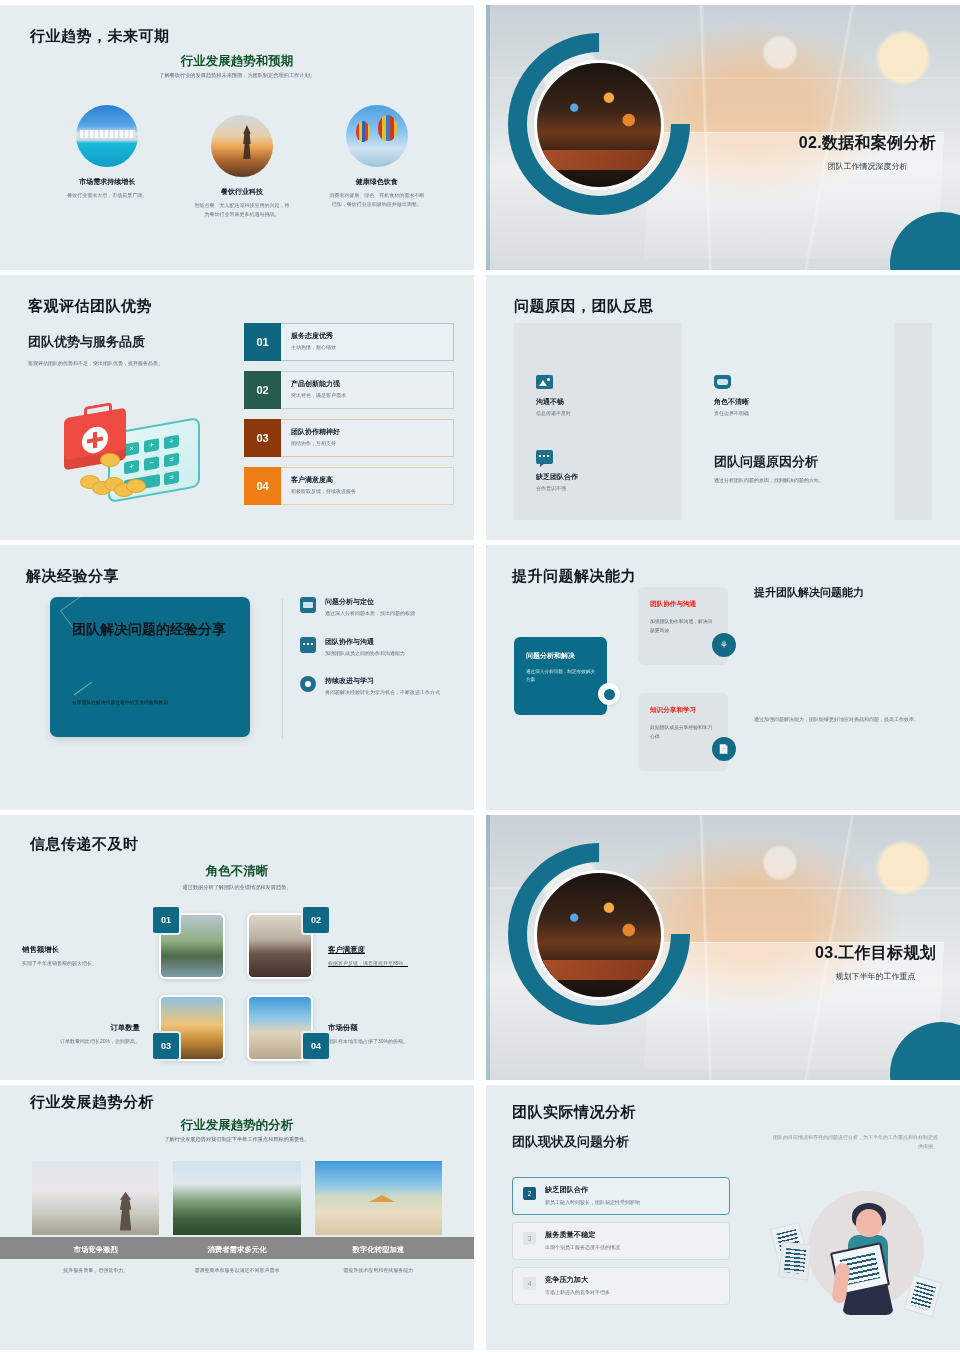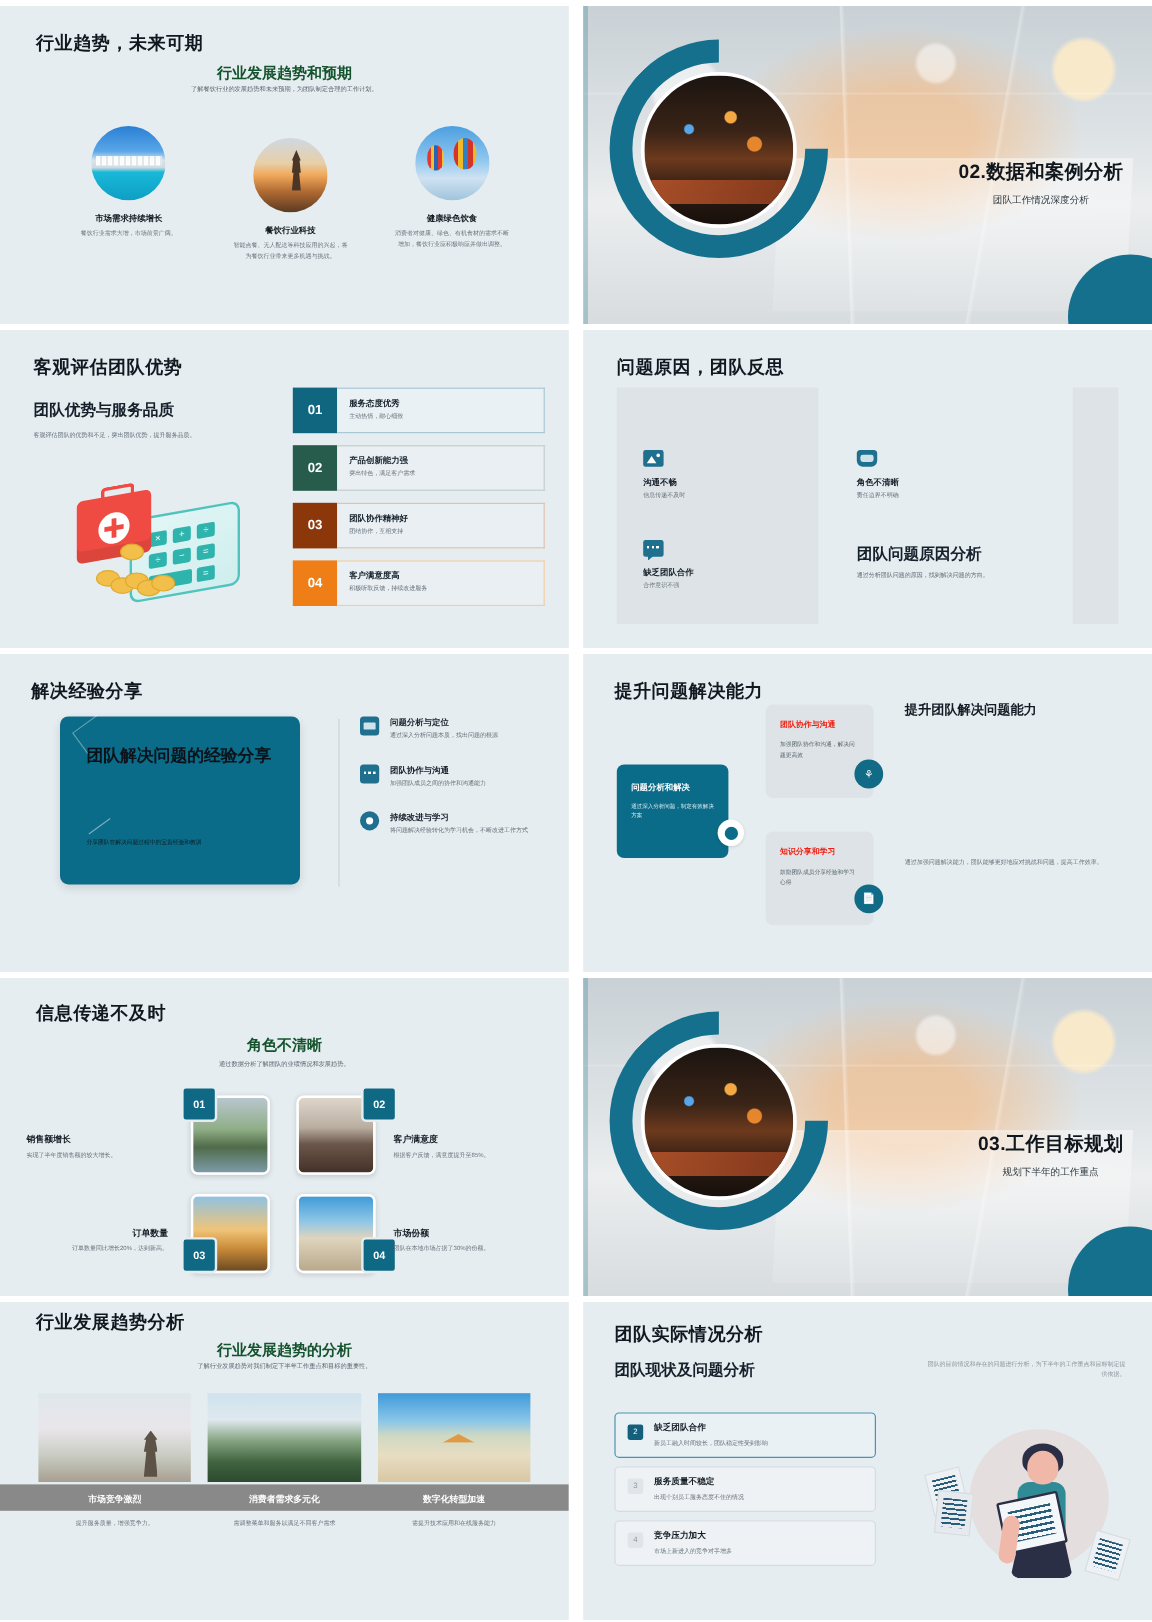--- a/index.html
+++ b/index.html
@@ -201,21 +201,21 @@
   .ph.p1 { left:4px; top:0; background:linear-gradient(180deg,#b9c6cf 0%,#8fae86 42%,#4f6b49 66%,#7d9ba8 100%); }
   .ph.p2 { left:92px; top:0; background:linear-gradient(180deg,#ded6cb 0%,#b9ada0 40%,#6b564a 62%,#433128 100%); }
   .ph.p3 { left:4px; top:82px; background:linear-gradient(180deg,#8fc2e2 0%,#f0c478 45%,#c98b3a 70%,#6b4a22 100%); }
   .ph.p4 { left:92px; top:82px; background:linear-gradient(180deg,#3f9bd8 0%,#8fc7e6 34%,#dfd4bd 56%,#b9a98c 100%); }
   .bdg { position:absolute; width:30px; height:30px; background:#0f6884; color:#fff; font-size:9px;
       font-weight:bold; display:flex; align-items:center; justify-content:center; border-radius:4px;
       border:2px solid #e6edf0; }
   .b1{left:-8px;top:-8px;}
   .s7-l1 { position:absolute; left:22px; top:130px; width:118px; }
   .s7-l2 { position:absolute; left:22px; top:208px; width:118px;text-align:right; }
-  .s7-r1 { position:absolute; right:16px; top:130px; width:130px; }
+  .s7-r1 { position:absolute; right:16px; top:130px; width:130px;text-decoration:underline; }
   .s7-r2 { position:absolute; right:16px; top:208px; width:130px; }
   .lbl-h { font-size:7.4px; font-weight:bold; color:#151e26; }
   .lbl-p { font-size:5px; color:#67727c; margin-top:4px; line-height:1.7; }
 
   
   .s9-title { position:absolute; left:30px; top:8px; }
   .s9-h { position:absolute; left:0; right:0; top:32px; }
   .s9-p { position:absolute; left:100px; right:100px; top:50px; }
   .s9-band { position:absolute; left:0; right:0; top:152px; height:22px; background:#898989; }
   .s9-cols { position:absolute; left:32px; right:32px; top:76px; display:flex; gap:14px; }

